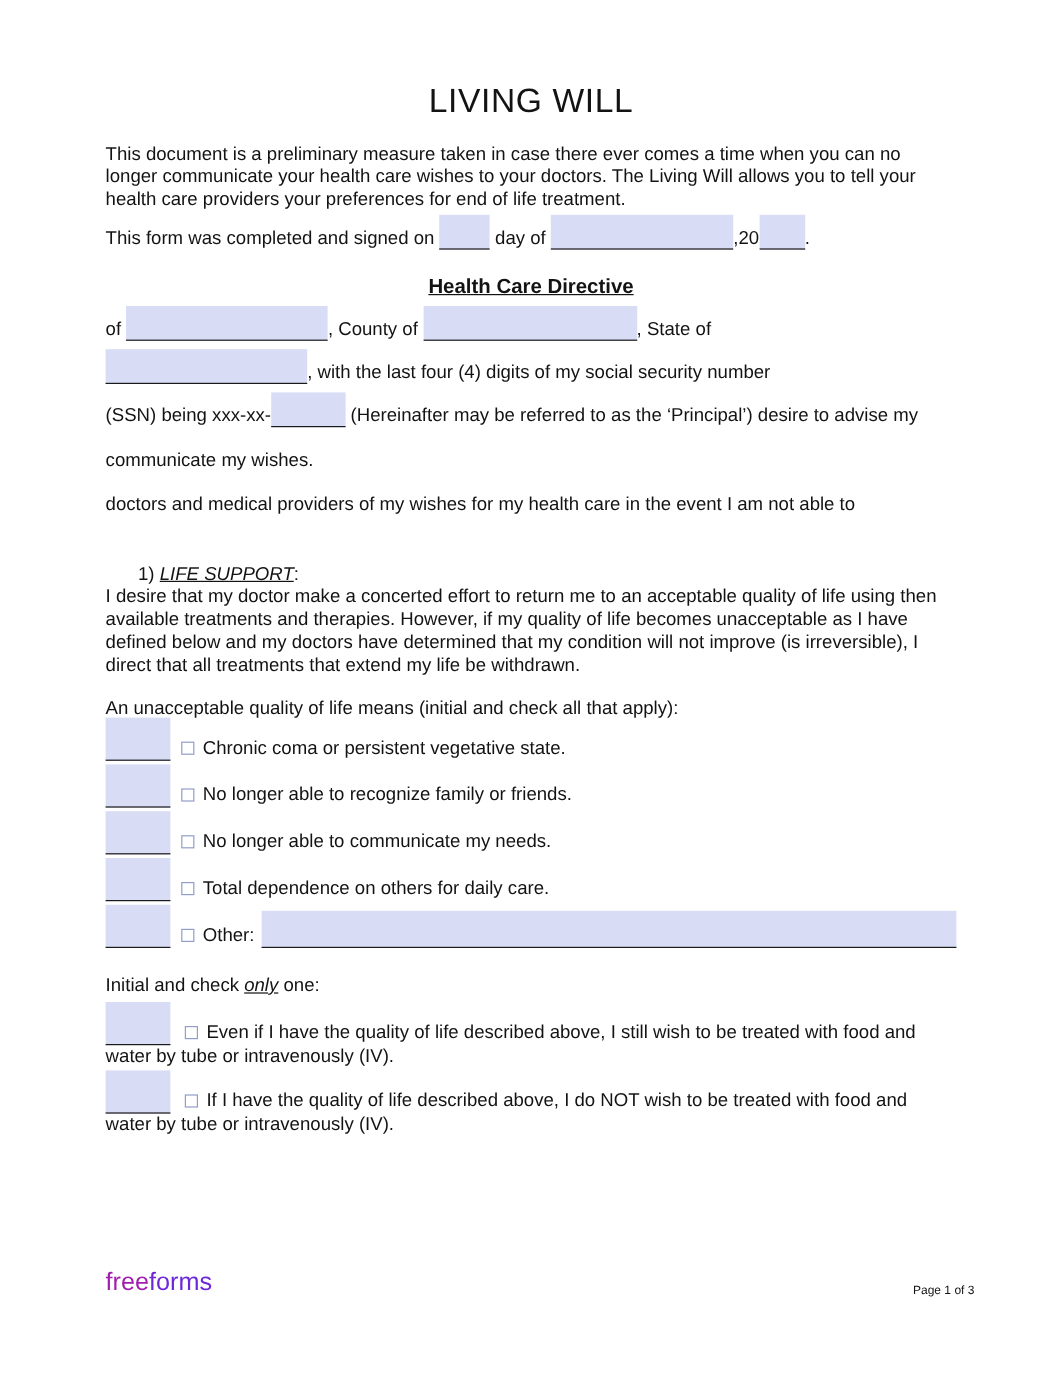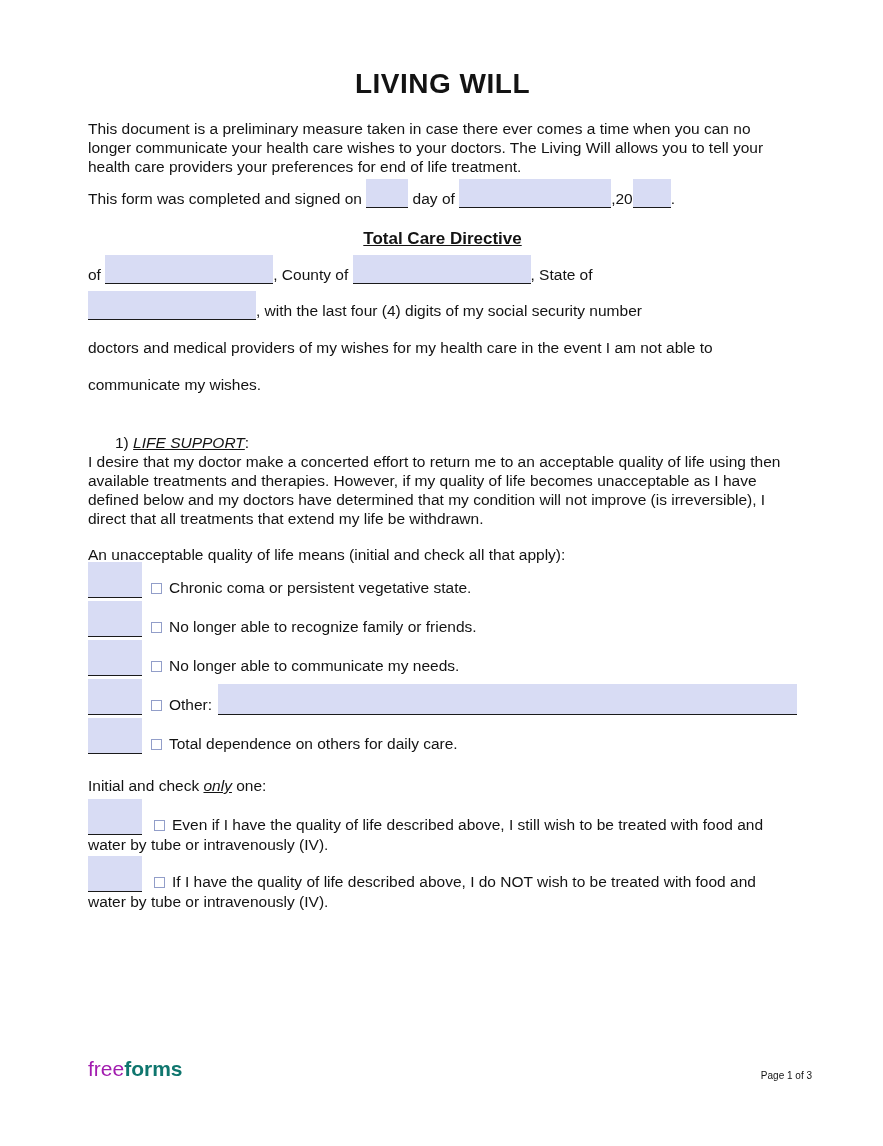--- a/index.html
+++ b/index.html
@@ -14,21 +14,21 @@
     font-size: 15.5px;
     color: #131313;
     overflow: hidden;
   }
   .content { margin: 0 88px; width: 709px; }
 
   .doc-title {
     padding-top: 70px;
     text-align: center;
     font-size: 28px;
-    font-weight: bold;
+    font-weight: normal;
     line-height: 28px;
     letter-spacing: 0.5px;
   }
   .intro {
     margin-top: 21px;
     line-height: 19px;
   }
   .signed-line {
     margin-top: 3px;
     white-space: nowrap;
@@ -131,21 +131,21 @@
   }
 
   .footer-logo {
     position: absolute;
     left: 88px;
     top: 1057px;
     font-size: 21px;
     line-height: 24px;
   }
   .logo-free  { color: #a21caf; font-weight: 400; }
-  .logo-forms { color: #0f766e; font-weight: 700; }
+  .logo-forms { color: #6d28d9; font-weight: 400; }
   .page-num {
     position: absolute;
     right: 71px;
     top: 1067px;
     font-size: 10px;
     line-height: 18px;
     color: #131313;
   }
 </style>
 </head>
@@ -155,34 +155,37 @@
   <div class="content">
 
     <div class="doc-title">LIVING WILL</div>
 
     <div class="intro">This document is a preliminary measure taken in case there ever comes a time when you can no longer communicate your health care wishes to your doctors. The Living Will allows you to tell your health care providers your preferences for end of life treatment.</div>
 
     <div class="signed-line">
       <span>This form was completed and signed on </span><span class="field w-day"></span><span> day of </span><span class="field w-month"></span><span>,20</span><span class="field w-year"></span><span>.</span>
     </div>
 
-    <div class="directive-heading">Total Care Directive</div>
+    <div class="directive-heading">Health Care Directive</div>
 
 
     <div class="p-line">
       <span>of </span><span class="field w-city"></span><span>, County of </span><span class="field w-county"></span><span>, State of</span>
     </div>
 
     <div class="p-line">
       <span class="field w-state"></span><span>, with the last four (4) digits of my social security number</span>
     </div>
 
-
+    <div class="p-line">
+      <span>(SSN) being xxx-xx-</span><span class="field w-ssn"></span><span> (Hereinafter may be referred to as the ‘Principal’) desire to advise my</span>
+    </div>
+
+    <div class="p-line text-only">communicate my wishes.</div>
     <div class="p-line text-only">doctors and medical providers of my wishes for my health care in the event I am not able to</div>
-    <div class="p-line text-only">communicate my wishes.</div>
 
     <div class="section-heading">
       <span>1)</span>
       <span class="section-title">LIFE SUPPORT</span><span>:</span>
     </div>
 
     <div class="section-body">I desire that my doctor make a concerted effort to return me to an acceptable quality of life using then available treatments and therapies. However, if my quality of life becomes unacceptable as I have defined below and my doctors have determined that my condition will not improve (is irreversible), I direct that all treatments that extend my life be withdrawn.</div>
 
     <div class="checklist-intro">An unacceptable quality of life means (initial and check all that apply):</div>
 
@@ -196,27 +199,27 @@
       <span class="row-label"><span class="checkbox"></span><span>No longer able to recognize family or friends.</span></span>
     </div>
 
     <div class="check-row">
       <span class="init-box"></span>
       <span class="row-label"><span class="checkbox"></span><span>No longer able to communicate my needs.</span></span>
     </div>
 
     <div class="check-row">
       <span class="init-box"></span>
+      <span class="row-label"><span class="checkbox"></span><span>Total dependence on others for daily care.</span></span>
+    </div>
+
+    <div class="check-row">
+      <span class="init-box"></span>
       <span class="row-label"><span class="checkbox"></span><span>Other:</span></span>
       <span class="other-field"></span>
-    </div>
-
-    <div class="check-row">
-      <span class="init-box"></span>
-      <span class="row-label"><span class="checkbox"></span><span>Total dependence on others for daily care.</span></span>
     </div>
 
     <div class="only-line">
       <span>Initial and check</span>
       <span class="only-emph">only</span>
       <span>one:</span>
     </div>
 
     <div class="multi-row rowA">
       <span class="init-box-inline"></span><span class="checkbox"></span><span>Even if I have the quality of life described above, I still wish to be treated with food and</span><br>

